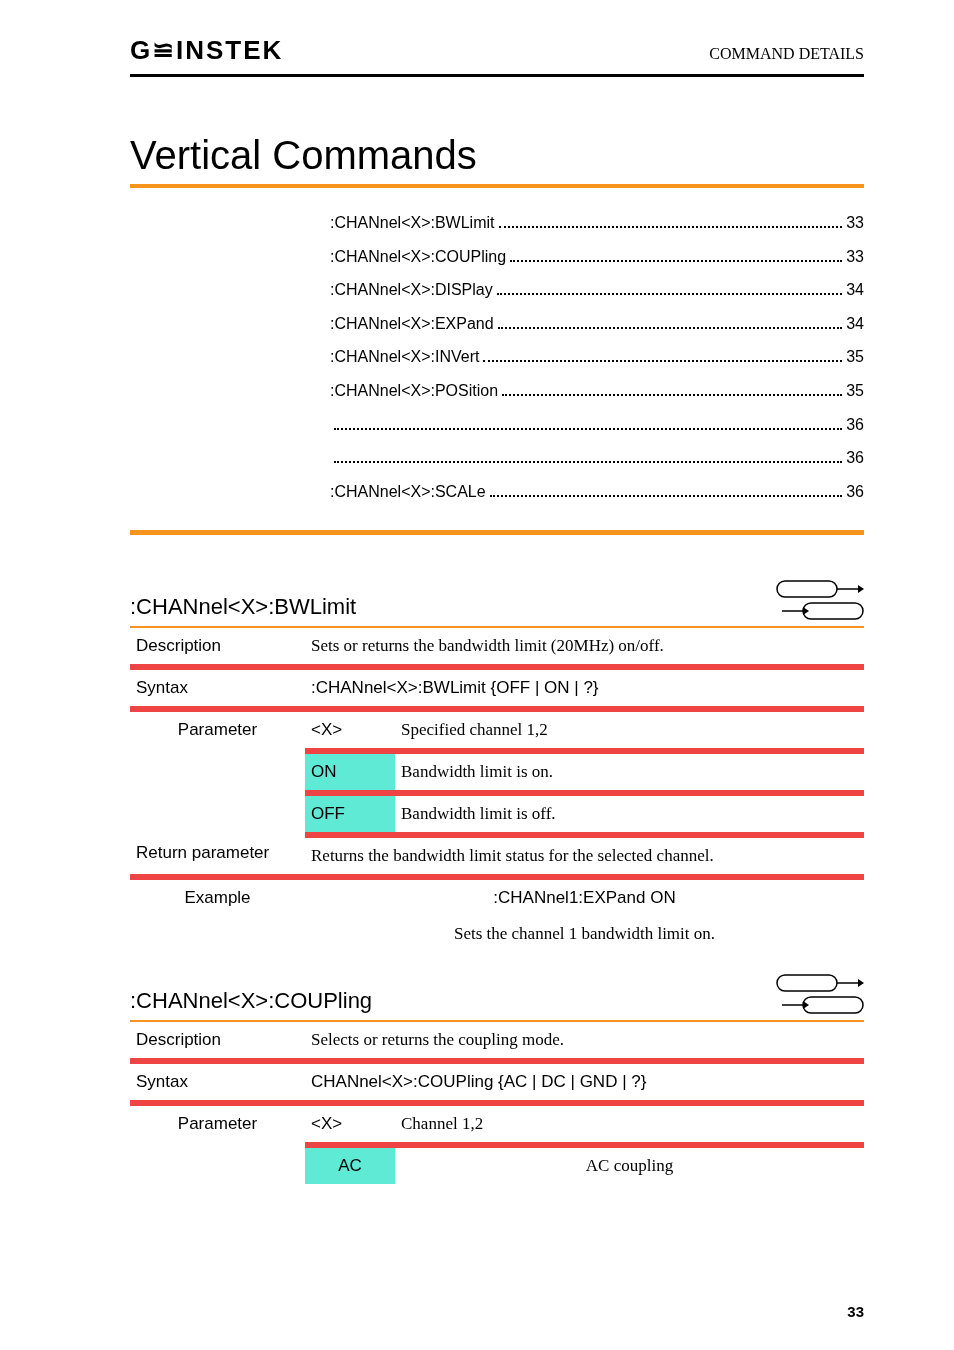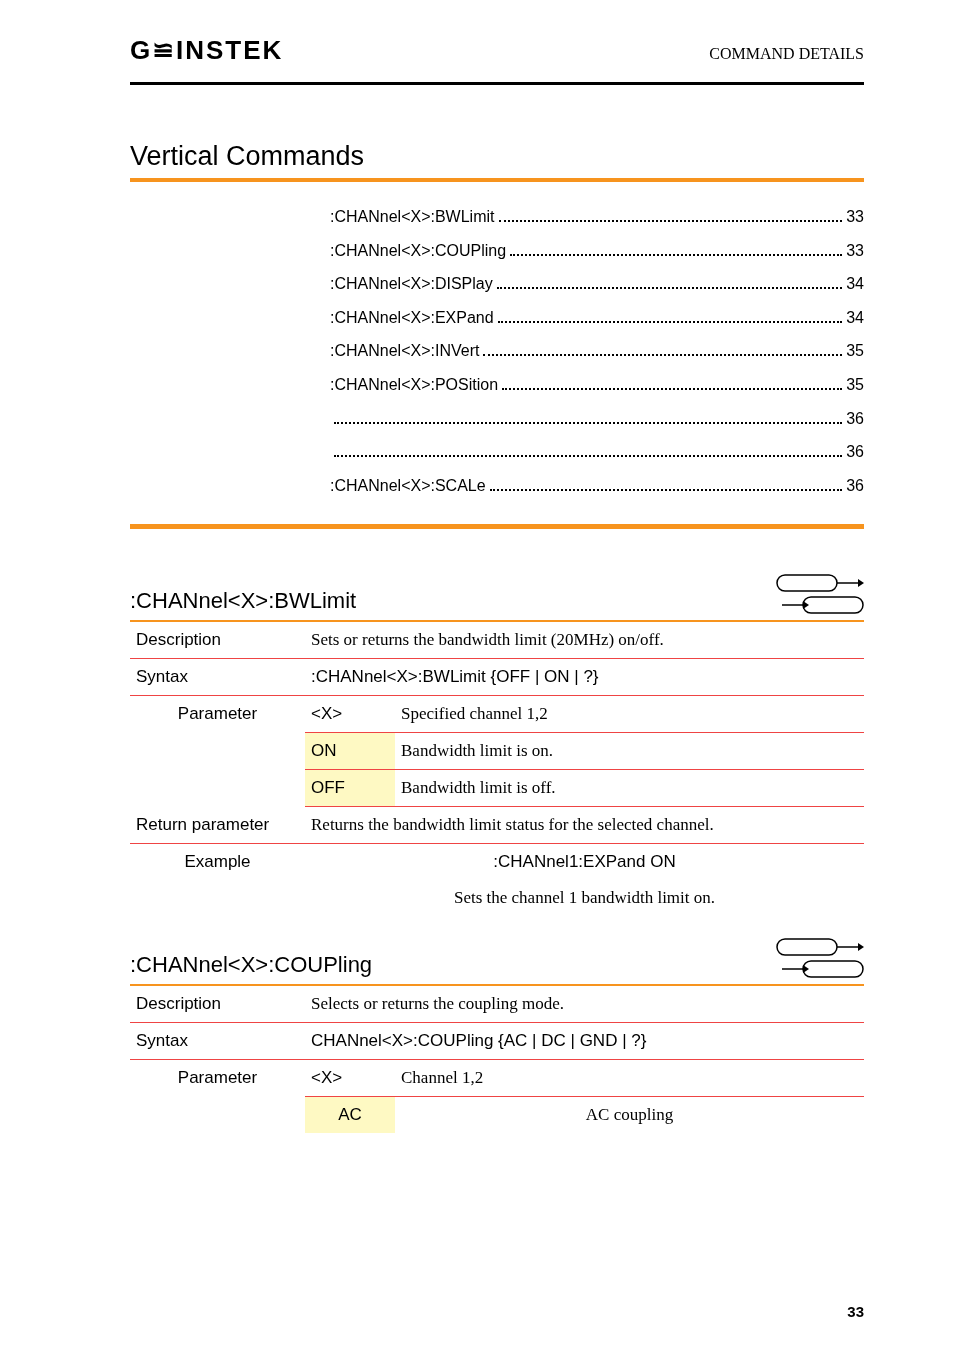--- a/index.html
+++ b/index.html
@@ -16,34 +16,34 @@
       position: relative;
     }
     .page {
       padding: 35px 90px 35px 130px;
     }
     .header {
       display: flex;
       justify-content: space-between;
       align-items: baseline;
       border-bottom: 3px solid #000;
-      padding-bottom: 16px;
+      padding-bottom: 8px;
       margin-bottom: 56px;
     }
     .logo {
       font-family: Arial, sans-serif;
       font-weight: 900;
       font-size: 26px;
       letter-spacing: 2px;
       color: #000;
     }
     .main-heading {
       font-family: Verdana, Arial, sans-serif;
       font-weight: normal;
-      font-size: 27px;
+      font-size: 40px;
       margin-bottom: 6px;
       margin-top: 40px;
     }
     .orange-thick {
       height: 4px;
       background: #f7941e;
       margin-bottom: 18px;
     }
     .orange-thin {
       height: 2px;
@@ -104,21 +104,21 @@
     }
     .icon-svg {
       width: 88px;
       height: 18px;
     }
     .param-table {
       width: 100%;
       border-collapse: collapse;
     }
     .param-table td {
-      border-bottom: 1px solid #ef4444;
+      border-bottom: 6px solid #ef4444;
       padding: 8px 6px;
       vertical-align: top;
       font-size: 17px;
     }
     .param-table td.no-border {
       border-bottom: none;
       text-align: center;
     }
     .param-label {
       font-family: Verdana, sans-serif;
@@ -142,21 +142,21 @@
     }
     .page-num {
       position: absolute;
       bottom: 30px;
       right: 90px;
       font-family: Verdana, sans-serif;
       font-weight: bold;
       font-size: 15px;
     }
     .gray-bg {
-      background: #fef9c3;
+      background: #5eead4;
     }
   </style>
 </head>
 <body>
 
 <div class="page">
   <div class="header">
     <span class="logo">G≌INSTEK</span>
     <span>COMMAND DETAILS</span>
   </div>

